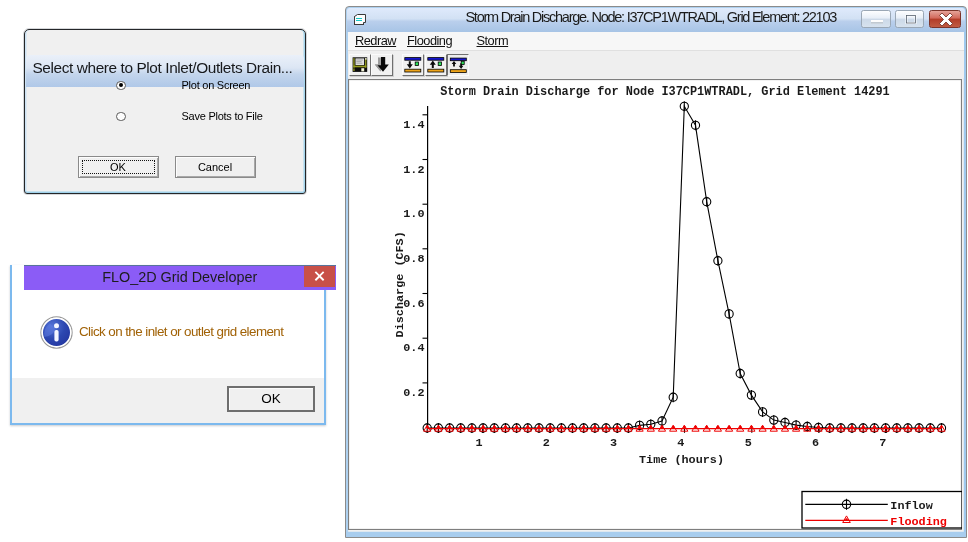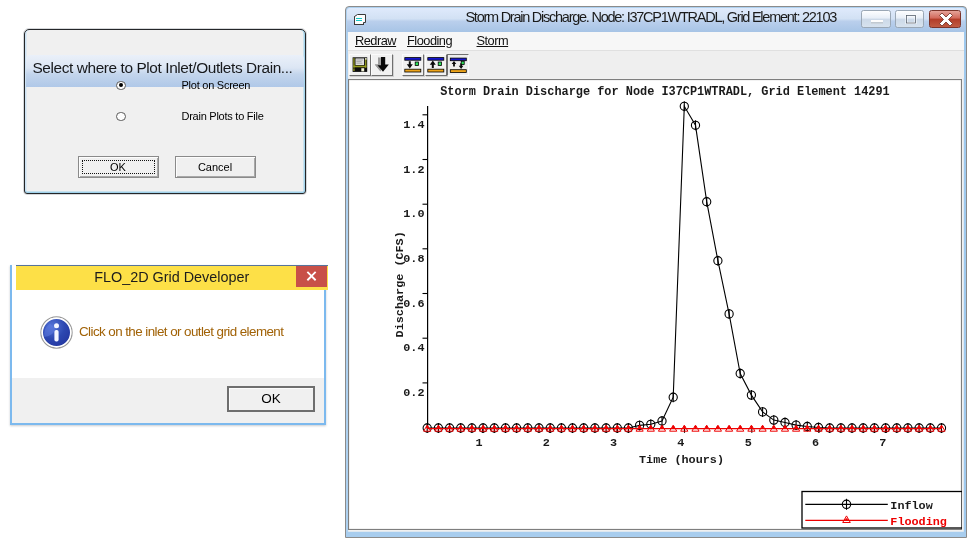--- a/index.html
+++ b/index.html
@@ -7,21 +7,21 @@
 #dlg1{left:24px;top:28.5px;width:282px;height:165px;border:1.6px solid #242628;border-radius:5px 5px 3px 3px;background:#f0f0f0;outline:1px solid rgba(90,100,110,0.25);box-shadow:inset 0 -1.5px 0 #9fd1ea, inset -1.5px 0 0 #a5d5ec, inset 1.5px 0 0 #cde3f4;overflow:hidden;}
 #dlg1 .tbar{position:absolute;left:1px;top:1px;right:1px;height:32px;background:linear-gradient(#eaf0f9,#dce6f4 40%,#c3d5ec 60%,#b0c8e8);border-radius:4px 4px 0 0;margin-top:24px;}
 #dlg1 .tttl{position:absolute;left:6.5px;top:4.5px;font-size:15.4px;letter-spacing:-0.4px;color:#17191c;white-space:nowrap;}
 .radio{position:absolute;width:9.5px;height:9.5px;border-radius:50%;background:#fdfdfd;border:1px solid #5a5a5a;}
 .radio.sel::after{content:"";position:absolute;left:1.6px;top:1.6px;width:4.2px;height:4.2px;border-radius:50%;background:#000;}
 .rlabel{position:absolute;font-size:11px;letter-spacing:-0.25px;color:#000;white-space:nowrap;margin-left:48px;}
 .btn95{position:absolute;width:81px;height:22px;background:#f0f0f0;border:1px solid #8a8a8a;box-shadow:inset 1px 1px 0 #fdfdfd, inset -1px -1px 0 #a8a8a8;font-size:11px;color:#000;text-align:center;line-height:20px;}
 .focusdot{position:absolute;left:3px;top:3px;right:3px;bottom:3px;border:1px dotted #111;}
 
 #dlg2{left:10px;top:265px;width:315.5px;height:159.5px;background:#fff;border:2.6px solid #7cb9ee;border-top:none;box-shadow:0 1px 2px rgba(100,110,120,0.35);}
-#dlg2 .tbar2{position:absolute;left:4px;top:0;width:100%;height:25px;background:#fde047;border-top:1px solid #57749b;}
+#dlg2 .tbar2{position:absolute;left:12px;top:0;width:100%;height:25px;background:#8b5cf6;border-top:1px solid #57749b;}
 #dlg2 .t2{position:absolute;left:0;right:0;top:2.5px;text-align:center;font-size:14.4px;letter-spacing:0px;color:#1c1c1c;}
 #dlg2 .xbtn{position:absolute;left:279.5px;top:0px;width:31px;height:20.5px;background:#c85048;}
 #dlg2 .strip{position:absolute;left:0;bottom:0;width:100%;height:45px;background:#f0f0f0;}
 #dlg2 .ok2{position:absolute;left:215px;bottom:11px;width:88px;height:26px;background:#f0f0f0;border:2px solid #6e6e6e;box-shadow:inset 1px 1px 0 #fbfbfb;font-size:13.5px;color:#000;text-align:center;line-height:21px;}
 #dlg2 .msg{position:absolute;left:67px;top:59px;font-size:13.4px;letter-spacing:-0.57px;color:#a16207;white-space:nowrap;}
 
 #win{left:344.5px;top:6px;width:622.5px;height:531.5px;border:1.4px solid #8b8b8b;border-radius:4px 4px 0 0;background:#f0f0f0;box-shadow:inset 0 -5.2px 0 #a8cdee, inset 2.2px 0 0 #aed1f0, inset -2.2px 0 0 #9fc9ee, inset 0 2px 0 #aed1f0;}
 #win .tbar{position:absolute;left:1.5px;top:1px;right:1.5px;height:23.5px;background:linear-gradient(#dfeafc,#d2e1f4 45%,#bacfec 55%,#a7c4e6);border-radius:3px 3px 0 0;}
 #win .wt{position:absolute;left:-9px;right:1px;top:1px;text-align:center;font-size:14.5px;letter-spacing:-1.25px;color:#1b1b1b;white-space:nowrap;}
 #win .menubar{position:absolute;left:2.5px;top:24.7px;right:2.5px;height:19px;background:#f7f7f7;font-size:12.8px;letter-spacing:-0.5px;color:#111;}
@@ -359,21 +359,21 @@
 <text x="890.3" y="524.7" class="ct red">Flooding</text>
 </svg>
 
 <div id="dlg1" class="abs">
   <div class="tbar">
       <div class="tttl">Select where to Plot Inlet/Outlets Drain...</div>
     </div>
   <div class="radio sel" style="left:91px;top:51px;"></div>
   <div class="rlabel" style="left:108.5px;top:49px;">Plot on Screen</div>
   <div class="radio" style="left:91px;top:82px;"></div>
-  <div class="rlabel" style="left:108.5px;top:80px;">Drain Plots to File</div>
+  <div class="rlabel" style="left:108.5px;top:80px;">Save Plots to File</div>
   <div class="btn95" style="left:52.5px;top:126px;">OK<div class="focusdot"></div></div>
   <div class="btn95" style="left:149.5px;top:126px;">Cancel</div>
 </div>
 
 <div id="dlg2" class="abs">
   <div class="tbar2">
       <div class="t2">FLO_2D Grid Developer</div>
     <div class="xbtn"><svg width="31" height="20.5" viewBox="0 0 31 20.5">
           <path d="M12 6.4 L15.5 9.9 L19 6.4 L20.3 7.7 L16.8 11.2 L20.3 14.7 L19 16 L15.5 12.5 L12 16 L10.7 14.7 L14.2 11.2 L10.7 7.7 Z" transform="translate(0,-1.1)" fill="#fff"></path>
         </svg></div>

